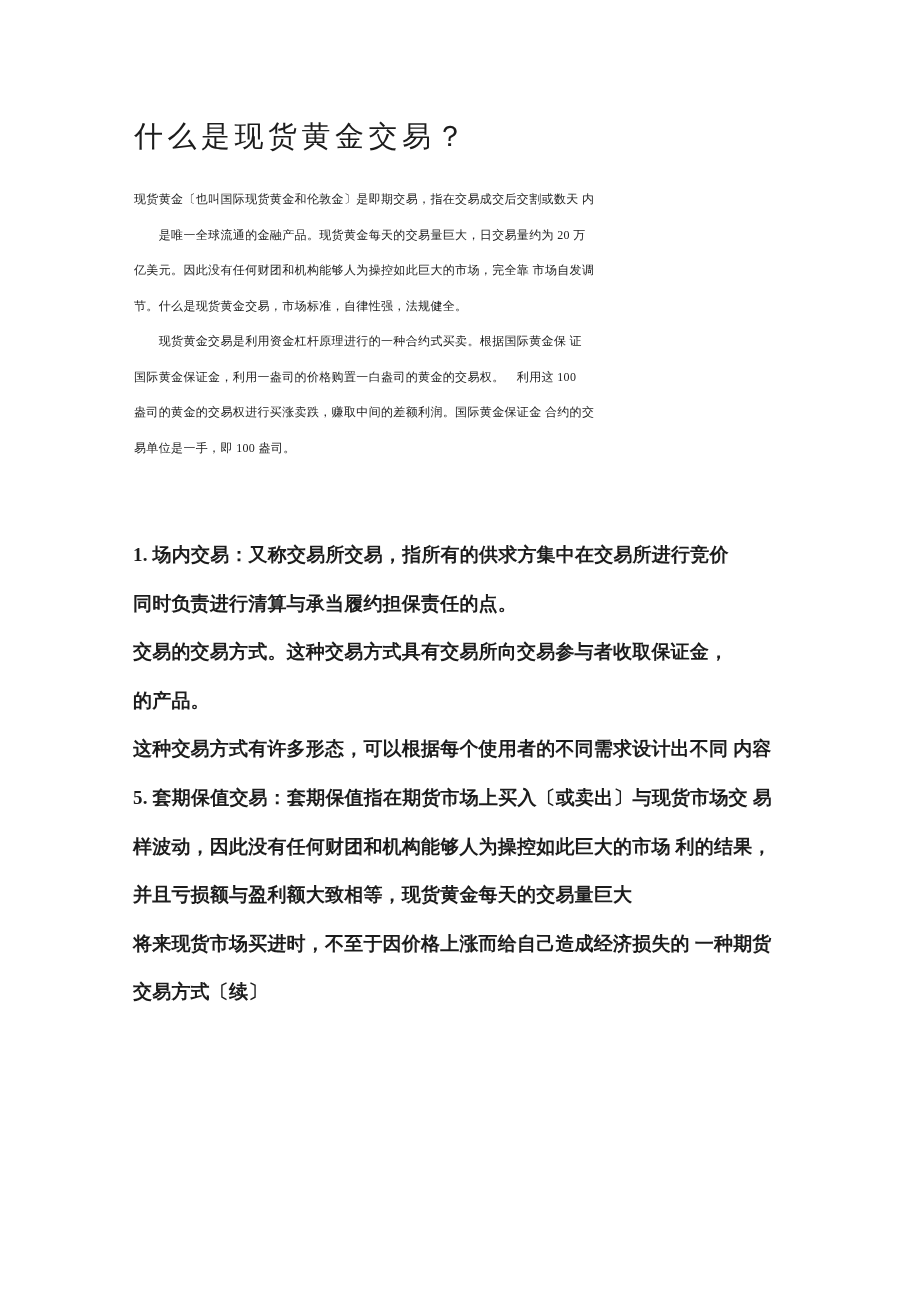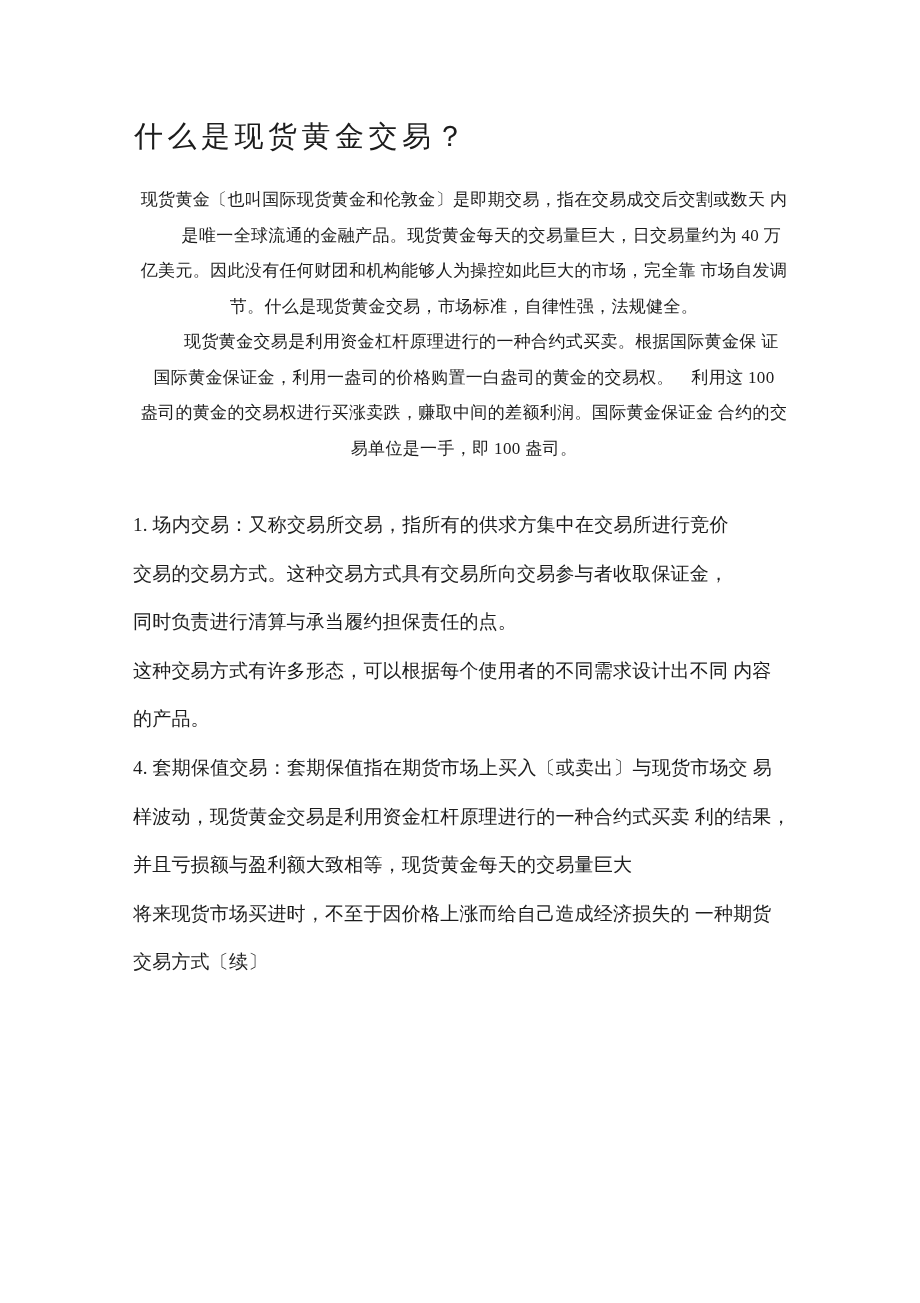--- a/index.html
+++ b/index.html
@@ -29,63 +29,63 @@
   }
   .body-text {
     position: absolute;
     left: 134px;
     top: 182px;
     width: 660px;
   }
   .body-text .line {
     height: 35.5px;
     line-height: 35.5px;
-    font-size: 17px;
+    font-size: 12px;
     letter-spacing: 0.35px;
     white-space: pre;
-    text-align: center;
   }
   .list-text {
     position: absolute;
     left: 133px;
-    top: 501px;
+    top: 531px;
     width: 670px;
+    font-weight: bold;
   }
   .list-text .line {
     height: 48.6px;
     line-height: 48.6px;
     font-size: 19px;
     letter-spacing: 0.2px;
     white-space: pre;
   }
 </style>
 </head>
 <body>
 
 <div class="page">
 
   <h1 class="title">什么是现货黄金交易？</h1>
 
   <div class="body-text">
     <div class="line">现货黄金〔也叫国际现货黄金和伦敦金〕是即期交易，指在交易成交后交割或数天 内</div>
-    <div class="line">　　是唯一全球流通的金融产品。现货黄金每天的交易量巨大，日交易量约为 40 万</div>
+    <div class="line">　　是唯一全球流通的金融产品。现货黄金每天的交易量巨大，日交易量约为 20 万</div>
     <div class="line">亿美元。因此没有任何财团和机构能够人为操控如此巨大的市场，完全靠 市场自发调</div>
     <div class="line">节。什么是现货黄金交易，市场标准，自律性强，法规健全。</div>
     <div class="line">　　现货黄金交易是利用资金杠杆原理进行的一种合约式买卖。根据国际黄金保 证</div>
     <div class="line">国际黄金保证金，利用一盎司的价格购置一白盎司的黄金的交易权。　利用这 100</div>
     <div class="line">盎司的黄金的交易权进行买涨卖跌，赚取中间的差额利润。国际黄金保证金 合约的交</div>
     <div class="line">易单位是一手，即 100 盎司。</div>
   </div>
 
   <div class="list-text">
     <div class="line">1. 场内交易：又称交易所交易，指所有的供求方集中在交易所进行竞价</div>
+    <div class="line">同时负责进行清算与承当履约担保责任的点。</div>
     <div class="line">交易的交易方式。这种交易方式具有交易所向交易参与者收取保证金，</div>
-    <div class="line">同时负责进行清算与承当履约担保责任的点。</div>
+    <div class="line">的产品。</div>
     <div class="line">这种交易方式有许多形态，可以根据每个使用者的不同需求设计出不同 内容</div>
-    <div class="line">的产品。</div>
-    <div class="line">4. 套期保值交易：套期保值指在期货市场上买入〔或卖出〕与现货市场交 易</div>
-    <div class="line">样波动，现货黄金交易是利用资金杠杆原理进行的一种合约式买卖 利的结果，</div>
+    <div class="line">5. 套期保值交易：套期保值指在期货市场上买入〔或卖出〕与现货市场交 易</div>
+    <div class="line">样波动，因此没有任何财团和机构能够人为操控如此巨大的市场 利的结果，</div>
     <div class="line">并且亏损额与盈利额大致相等，现货黄金每天的交易量巨大</div>
     <div class="line">将来现货市场买进时，不至于因价格上涨而给自己造成经济损失的 一种期货</div>
     <div class="line">交易方式〔续〕</div>
   </div>
 
 </div>
 
 </body></html>

